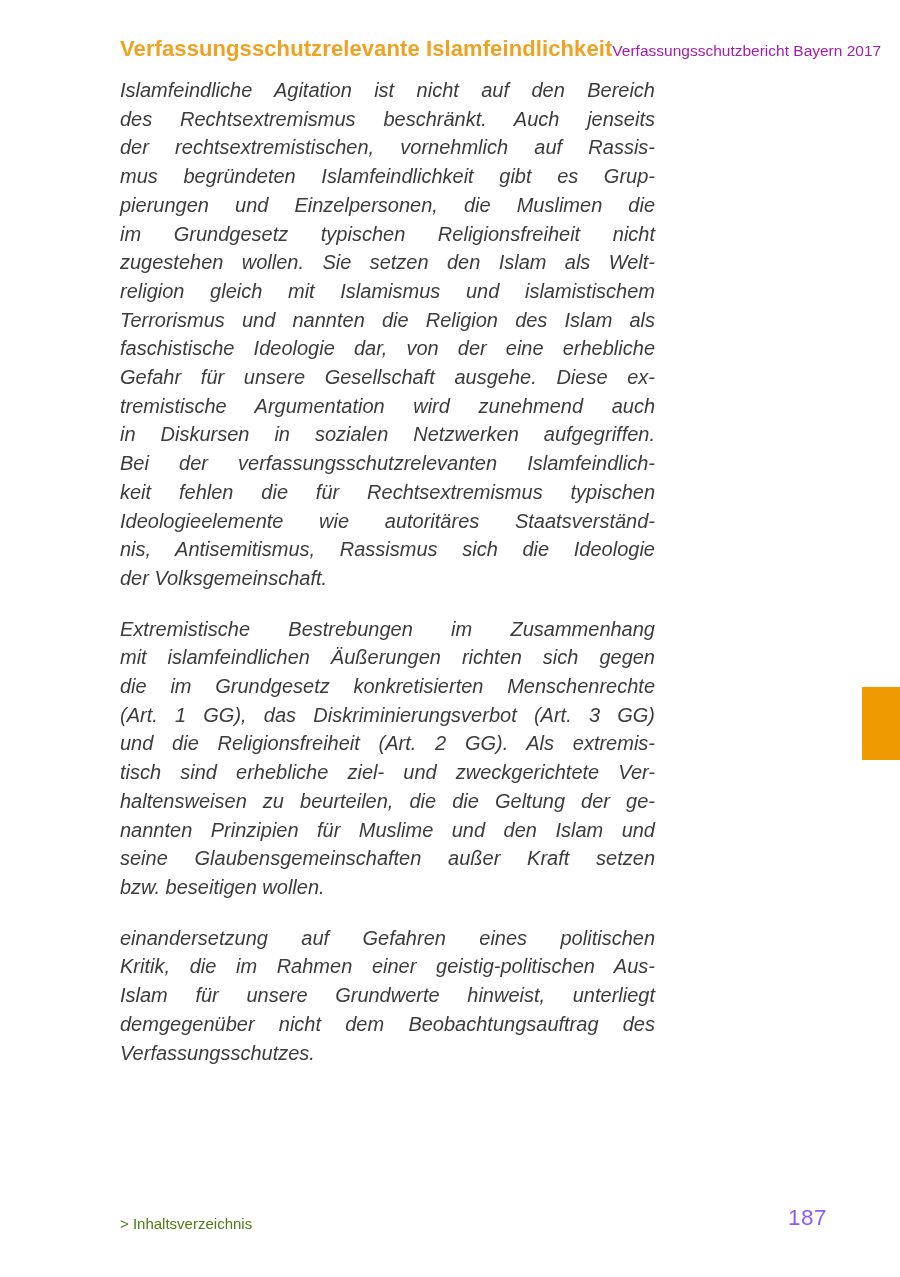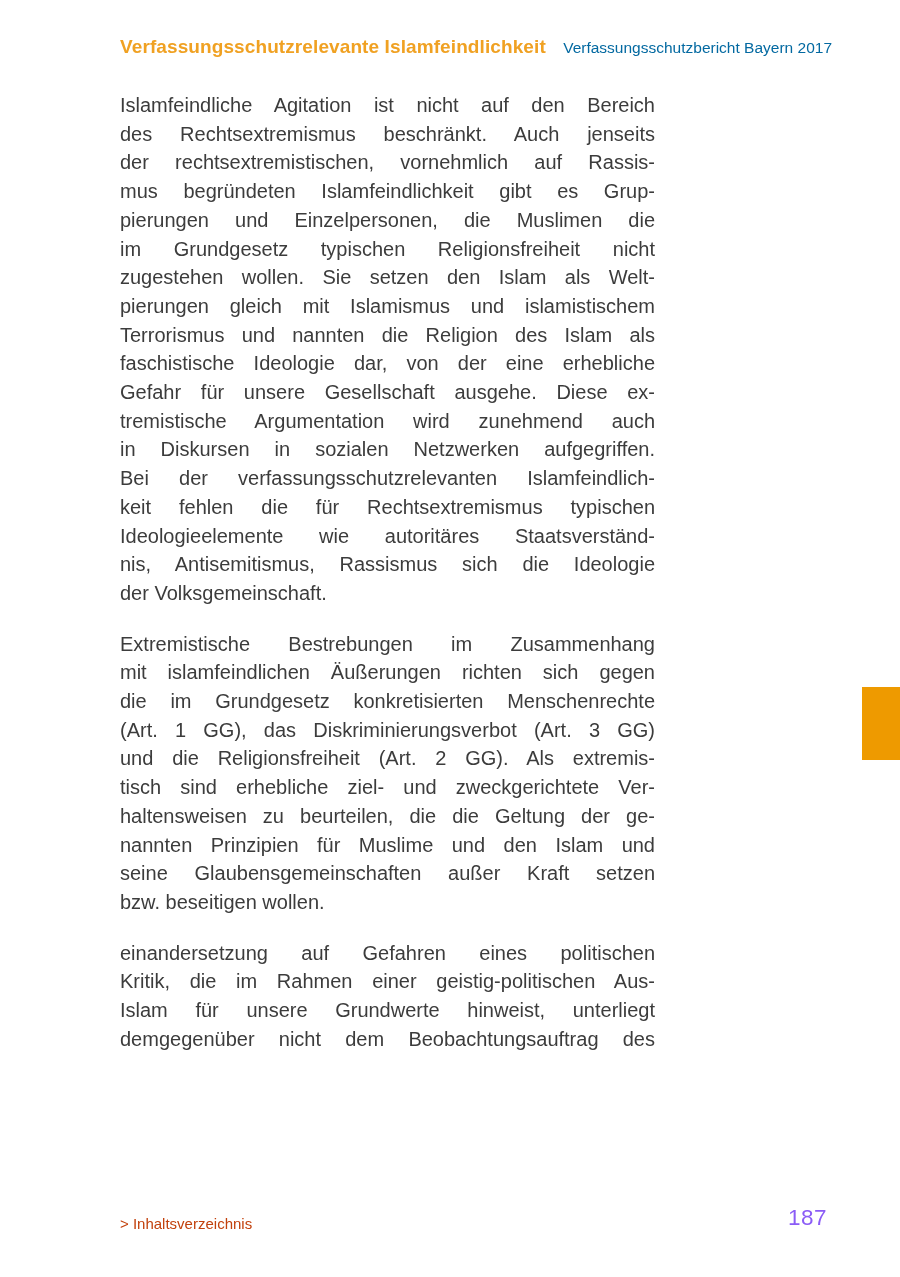--- a/index.html
+++ b/index.html
@@ -24,40 +24,41 @@
     position: absolute;
     left: 120px;
     right: 68px;
     top: 36px;
     display: flex;
     justify-content: space-between;
     align-items: baseline;
   }
   .header-title {
     color: #F0A122;
-    font-size: 19px;
+    font-size: 22px;
     font-weight: bold;
     letter-spacing: 0.1px;
     white-space: nowrap;
   }
   .header-report {
-    color: #0369a1;
+    color: #a21caf;
     font-size: 15.5px;
     font-weight: 400;
     white-space: nowrap;
   }
   
   .content {
     position: absolute;
     left: 120px;
-    top: 91px;
+    top: 76px;
     width: 535px;
     font-size: 20px;
     line-height: 28.7px;
     color: #3c3c3c;
+    font-style: italic;
   }
   .paragraph { margin: 0 0 22px 0; }
   .paragraph:last-child { margin-bottom: 0; }
   .paragraph + .paragraph { margin-top: 12px; }
   .paragraph.p3 { margin-top: 4px; }
   .line {
     text-align: justify;
     text-align-last: justify;
     white-space: normal;
   }
@@ -73,21 +74,21 @@
     width: 38px;
     height: 73px;
     background: #EE9A00;
   }
   
   .footer-toc {
     position: absolute;
     left: 120px;
     top: 1215px;
     font-size: 15px;
-    color: #c2410c;
+    color: #4d7c0f;
     text-decoration: none;
     cursor: pointer;
   }
   .footer-page {
     position: absolute;
     right: 73px;
     top: 1205px;
     font-size: 22.5px;
     color: #8b5cf6;
     letter-spacing: 0.5px;
@@ -105,21 +106,21 @@
 
   <div class="content" id="body-text">
       <div class="paragraph p1">
         <div class="line">Islamfeindliche Agitation ist nicht auf den Bereich</div>
         <div class="line">des Rechtsextremismus beschränkt. Auch jenseits</div>
         <div class="line">der rechtsextremistischen, vornehmlich auf Rassis-</div>
         <div class="line">mus begründeten Islamfeindlichkeit gibt es Grup-</div>
         <div class="line">pierungen und Einzelpersonen, die Muslimen die</div>
         <div class="line">im Grundgesetz typischen Religionsfreiheit nicht</div>
         <div class="line">zugestehen wollen. Sie setzen den Islam als Welt-</div>
-        <div class="line">pierungen gleich mit Islamismus und islamistischem</div>
+        <div class="line">religion gleich mit Islamismus und islamistischem</div>
         <div class="line">Terrorismus und nannten die Religion des Islam als</div>
         <div class="line">faschistische Ideologie dar, von der eine erhebliche</div>
         <div class="line">Gefahr für unsere Gesellschaft ausgehe. Diese ex-</div>
         <div class="line">tremistische Argumentation wird zunehmend auch</div>
         <div class="line">in Diskursen in sozialen Netzwerken aufgegriffen.</div>
         <div class="line">Bei der verfassungsschutzrelevanten Islamfeindlich-</div>
         <div class="line">keit fehlen die für Rechtsextremismus typischen</div>
         <div class="line">Ideologieelemente wie autoritäres Staatsverständ-</div>
         <div class="line">nis, Antisemitismus, Rassismus sich die Ideologie</div>
         <div class="line last">der Volksgemeinschaft.</div>
@@ -134,20 +135,21 @@
         <div class="line">haltensweisen zu beurteilen, die die Geltung der ge-</div>
         <div class="line">nannten Prinzipien für Muslime und den Islam und</div>
         <div class="line">seine Glaubensgemeinschaften außer Kraft setzen</div>
         <div class="line last">bzw. beseitigen wollen.</div>
       </div>
       <div class="paragraph p3">
         <div class="line">einandersetzung auf Gefahren eines politischen</div>
         <div class="line">Kritik, die im Rahmen einer geistig-politischen Aus-</div>
         <div class="line">Islam für unsere Grundwerte hinweist, unterliegt</div>
         <div class="line">demgegenüber nicht dem Beobachtungsauftrag des</div>
+        <div class="line last">Verfassungsschutzes.</div>
       </div>
     </div>
 
   <div class="margin-tab"></div>
 
   <a class="footer-toc">&gt; Inhaltsverzeichnis</a>
 
   <span class="footer-page">187</span>
 
 </div>

